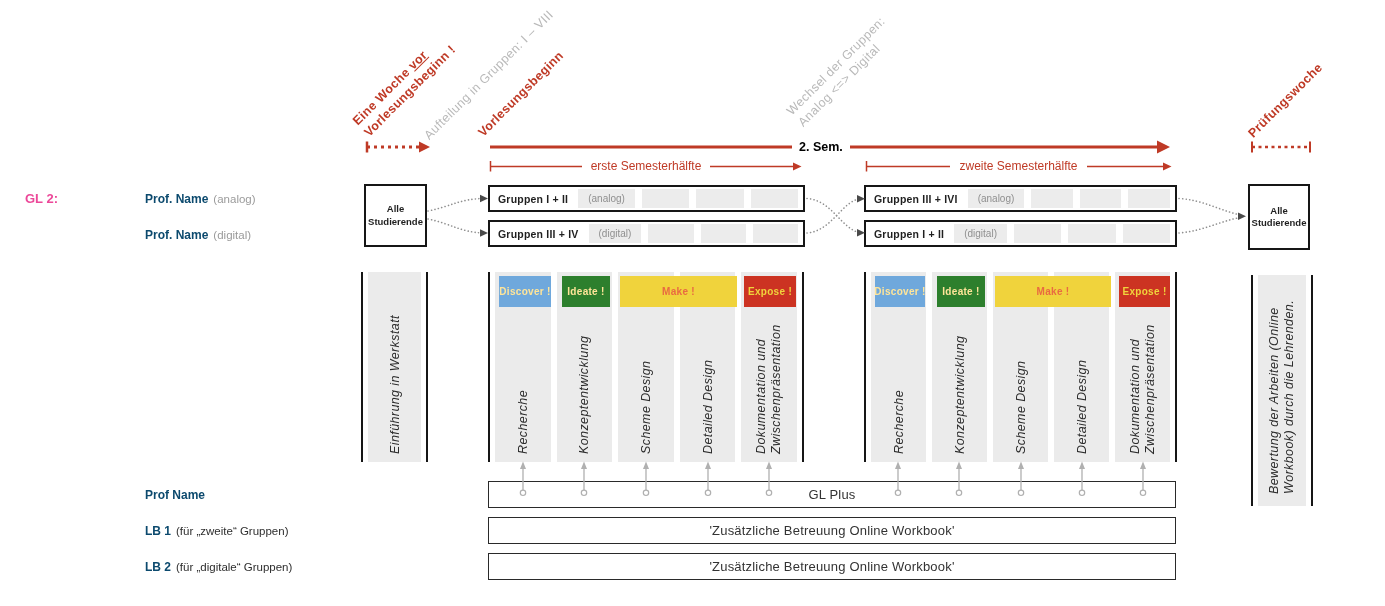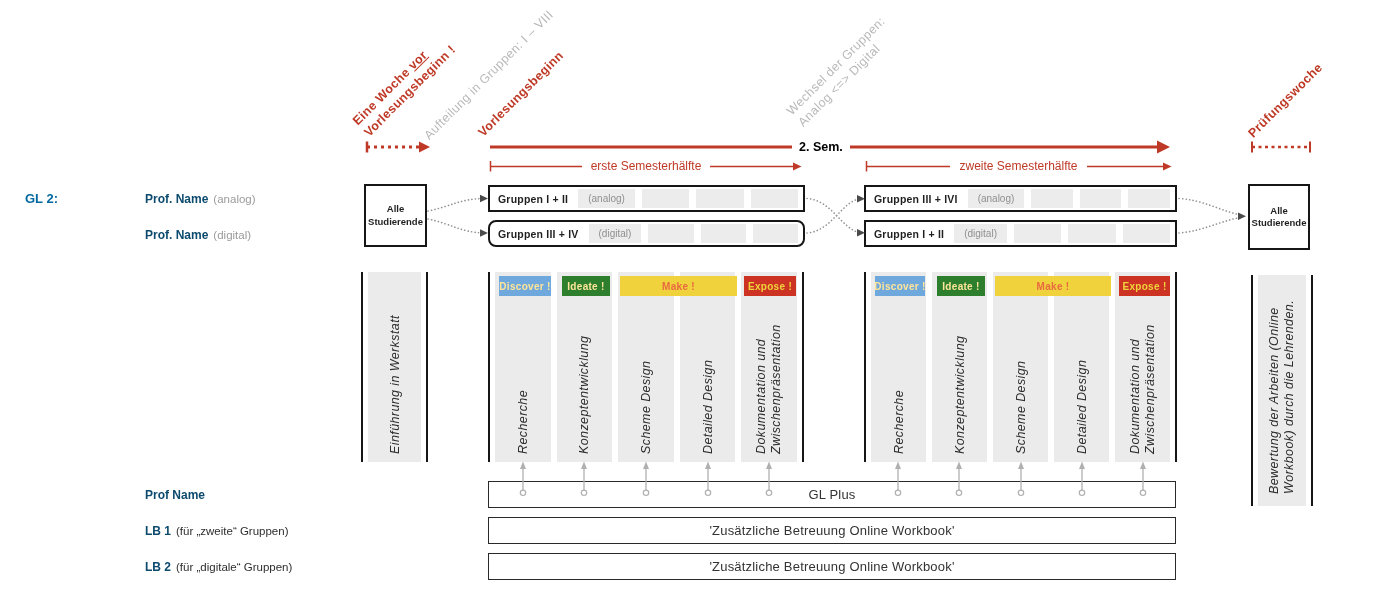--- a/index.html
+++ b/index.html
@@ -19,42 +19,42 @@
   .semlabel { position:absolute; background:#fff; padding:0 7px; color:#000000;
               font-weight:bold; font-size:12.5px; line-height:16px; }
   .halfwrap { position:absolute; top:159px; display:flex; justify-content:center; }
   .halflabel { background:#fff; padding:0 9px; color:#bf3a26; font-size:12px; line-height:15px; }
 
   
   .lrow { position:absolute; display:flex; gap:5px; align-items:baseline; white-space:nowrap; font-size:12px; }
   .lbold { font-weight:bold; color:#0c4a6e; }
   .lparen { color:#9b9b9b; font-size:11.5px; }
   .lparen-dark { color:#2e2e2e; font-size:11.5px; }
-  .gl2 { position:absolute; font-weight:bold; font-size:13px; color:#0369a1; }
+  .gl2 { position:absolute; font-weight:bold; font-size:13px; color:#ec4899; }
 
   
   .allbox { position:absolute; border:2px solid #161616; background:#fff; display:flex; flex-direction:column;
             align-items:center; justify-content:center; font-weight:bold; font-size:9.5px; line-height:1.3;
             text-align:center; }
   .grow { position:absolute; height:27px; border:2px solid #161616; background:#fff; display:flex;
           align-items:center; padding-right:5px; }
   .gbold { font-size:10.5px; font-weight:bold; padding-left:8px; white-space:nowrap; letter-spacing:.2px; }
   .gparen { font-size:10px; color:#8f8f8f; background:#ececec; height:19px; display:flex; align-items:center;
             justify-content:center; padding:0 10px; margin-left:10px; white-space:nowrap; }
   .gseg { flex:1; height:19px; background:#ececec; margin-left:7px; }
 
   
   .colgroup { position:absolute; top:272px; height:190px; border-left:2px solid #161616; border-right:2px solid #161616;
               padding:0 5px; display:flex; gap:6px; }
   .pcol { flex:1; background:#ebebeb; position:relative; }
   .vtext { position:absolute; left:50%; top:0; height:100%; writing-mode:vertical-rl;
            transform:translateX(-50%) rotate(180deg); font-style:italic; font-size:12.5px; letter-spacing:.4px;
            color:#2c2c2c; padding-top:8px; line-height:15px; white-space:nowrap; }
   .vline { display:block; }
-  .badge { position:absolute; top:4px; height:20px; display:flex; align-items:center; justify-content:center;
+  .badge { position:absolute; top:4px; height:31px; display:flex; align-items:center; justify-content:center;
            font-size:10px; font-weight:bold; letter-spacing:.3px; white-space:nowrap; }
 
   
   .wide-box { position:absolute; left:488px; width:688px; height:27px; border:1.5px solid #2a2a2a;
               display:flex; align-items:center; justify-content:center; font-size:13px; color:#333;
               letter-spacing:.2px; background:transparent; }
 </style>
 </head>
 <body>
 
@@ -131,21 +131,21 @@
     <span>Studierende</span>
   </div>
 
   <div class="grow" style="left:488px;top:185px;width:317px;">
     <span class="gbold">Gruppen I + II</span>
     <span class="gparen">(analog)</span>
     <span class="gseg"></span>
     <span class="gseg"></span>
     <span class="gseg"></span>
   </div>
-  <div class="grow" style="left:488px;top:220px;width:317px;border-radius:8px;">
+  <div class="grow" style="left:488px;top:220px;width:317px;">
     <span class="gbold">Gruppen III + IV</span>
     <span class="gparen">(digital)</span>
     <span class="gseg"></span>
     <span class="gseg"></span>
     <span class="gseg"></span>
   </div>
   <div class="grow" style="left:864px;top:185px;width:313px;">
     <span class="gbold">Gruppen III + IVI</span>
     <span class="gparen">(analog)</span>
     <span class="gseg"></span>

